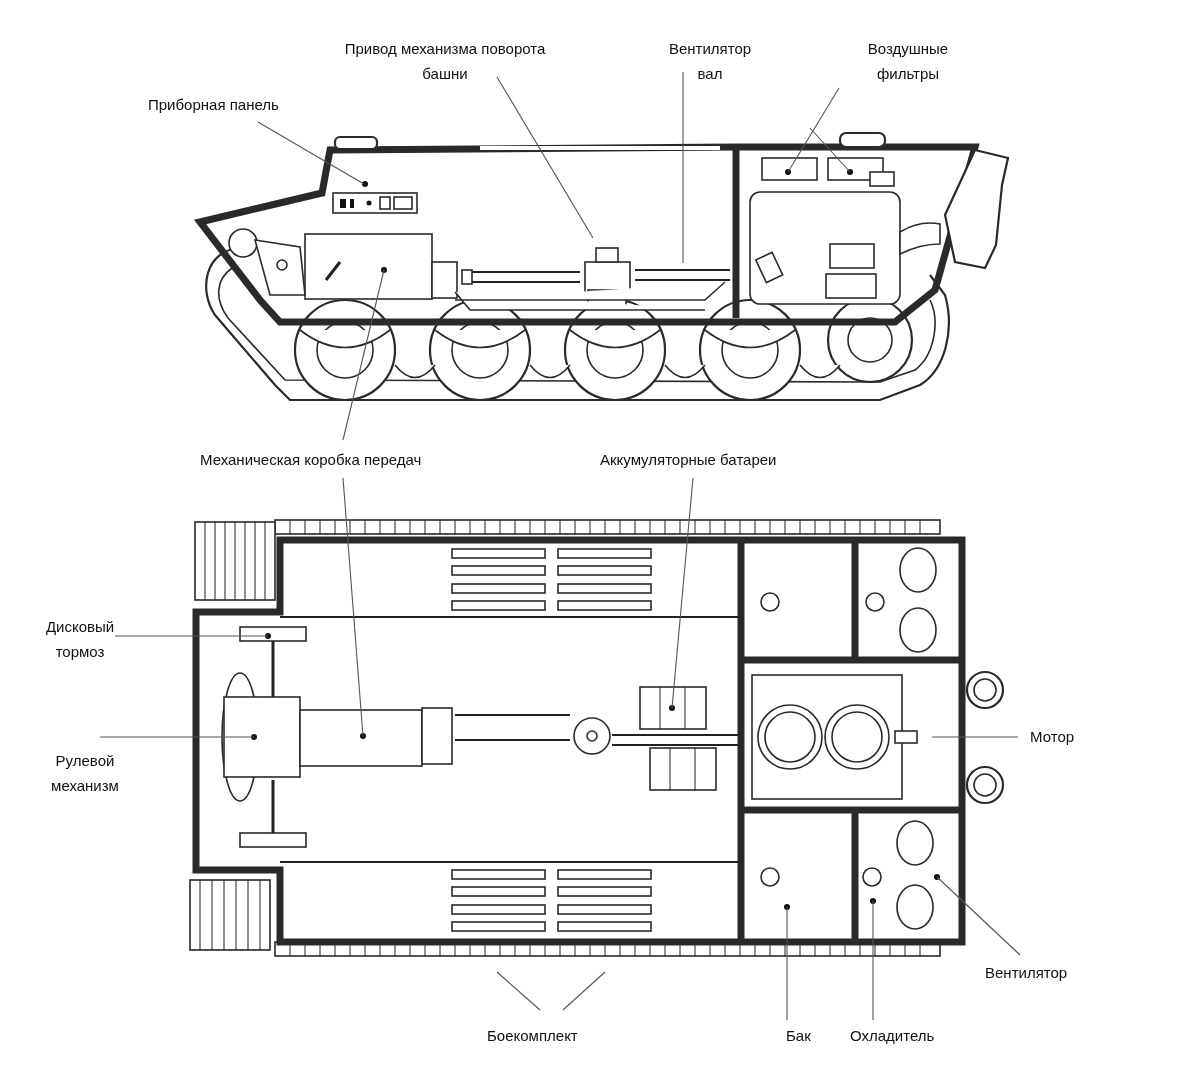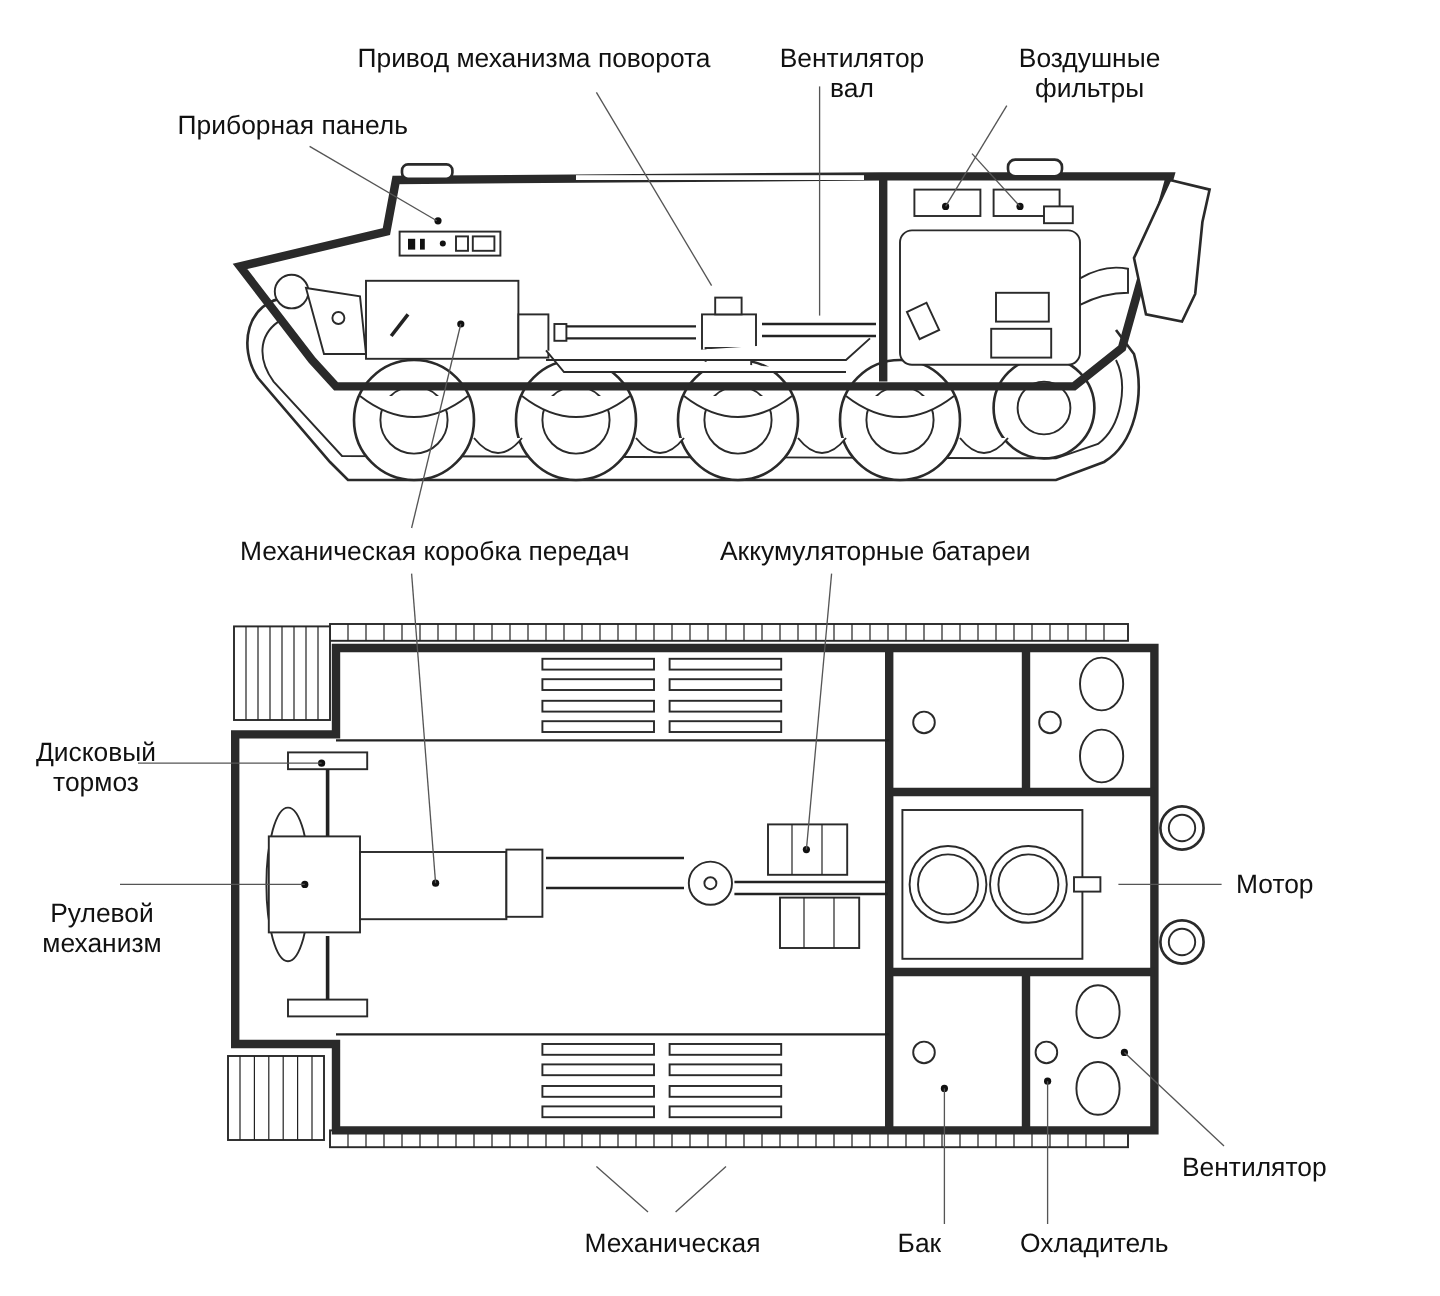--- a/index.html
+++ b/index.html
@@ -1,19 +1,19 @@
 <!DOCTYPE html>
 <html><head>
 <meta charset="utf-8">
 <style>
   html, body { margin:0; padding:0; background:#ffffff; }
   body { width:1200px; height:1080px; position:relative; overflow:hidden;
          font-family:"Liberation Sans", "DejaVu Sans", sans-serif; color:#111; }
   #diagram { position:absolute; left:0; top:0; }
-  .lbl { position:absolute; font-size:22px; line-height:25px; color:#111; white-space:nowrap; }
+  .lbl { position:absolute; font-size:15px; line-height:25px; color:#111; white-space:nowrap; }
   .c { text-align:center; }
   .ink { stroke:#222; fill:none; }
   .thick { stroke:#2a2a2a; stroke-width:7; fill:none; stroke-linejoin:miter; }
   .med { stroke:#2a2a2a; stroke-width:2.2; fill:#fff; }
   .thin { stroke:#2a2a2a; stroke-width:1.6; fill:#fff; }
   .lead { stroke:#555; stroke-width:1.1; fill:none; }
   .dot { fill:#111; }
 </style>
 </head>
 <body>
@@ -213,20 +213,21 @@
     <line class="lead" x1="1020" y1="955" x2="937" y2="877"></line>
     <line class="lead" x1="540" y1="1010" x2="497" y2="972"></line>
     <line class="lead" x1="563" y1="1010" x2="605" y2="972"></line>
     <line class="lead" x1="787" y1="1020" x2="787" y2="907"></line>
     <line class="lead" x1="873" y1="1020" x2="873" y2="901"></line>
   </g>
 </svg>
 
 <div class="lbl c" style="left:295px; top:36px; width:300px;">
   <div>Привод механизма поворота</div>
+  <div>башни</div>
 </div>
 <div class="lbl" style="left:148px; top:92px;">Приборная панель</div>
 <div class="lbl c" style="left:640px; top:36px; width:140px;">
   <div>Вентилятор</div>
   <div>вал</div>
 </div>
 <div class="lbl c" style="left:838px; top:36px; width:140px;">
   <div>Воздушные</div>
   <div>фильтры</div>
 </div>
@@ -235,15 +236,15 @@
 <div class="lbl c" style="left:20px; top:581px; width:120px;margin-top:33px;">
   <div>Дисковый</div>
   <div>тормоз</div>
 </div>
 <div class="lbl c" style="left:25px; top:748px; width:120px;">
   <div>Рулевой</div>
   <div>механизм</div>
 </div>
 <div class="lbl" style="left:1030px; top:724px;">Мотор</div>
 <div class="lbl" style="left:985px; top:960px;">Вентилятор</div>
-<div class="lbl" style="left:487px; top:1023px;">Механическая</div>
-<div class="lbl" style="left:748px; top:1023px;">Бак</div>
+<div class="lbl" style="left:487px; top:1023px;">Боекомплект</div>
+<div class="lbl" style="left:786px; top:1023px;">Бак</div>
 <div class="lbl" style="left:850px; top:1023px;">Охладитель</div>
 
 </body></html>

